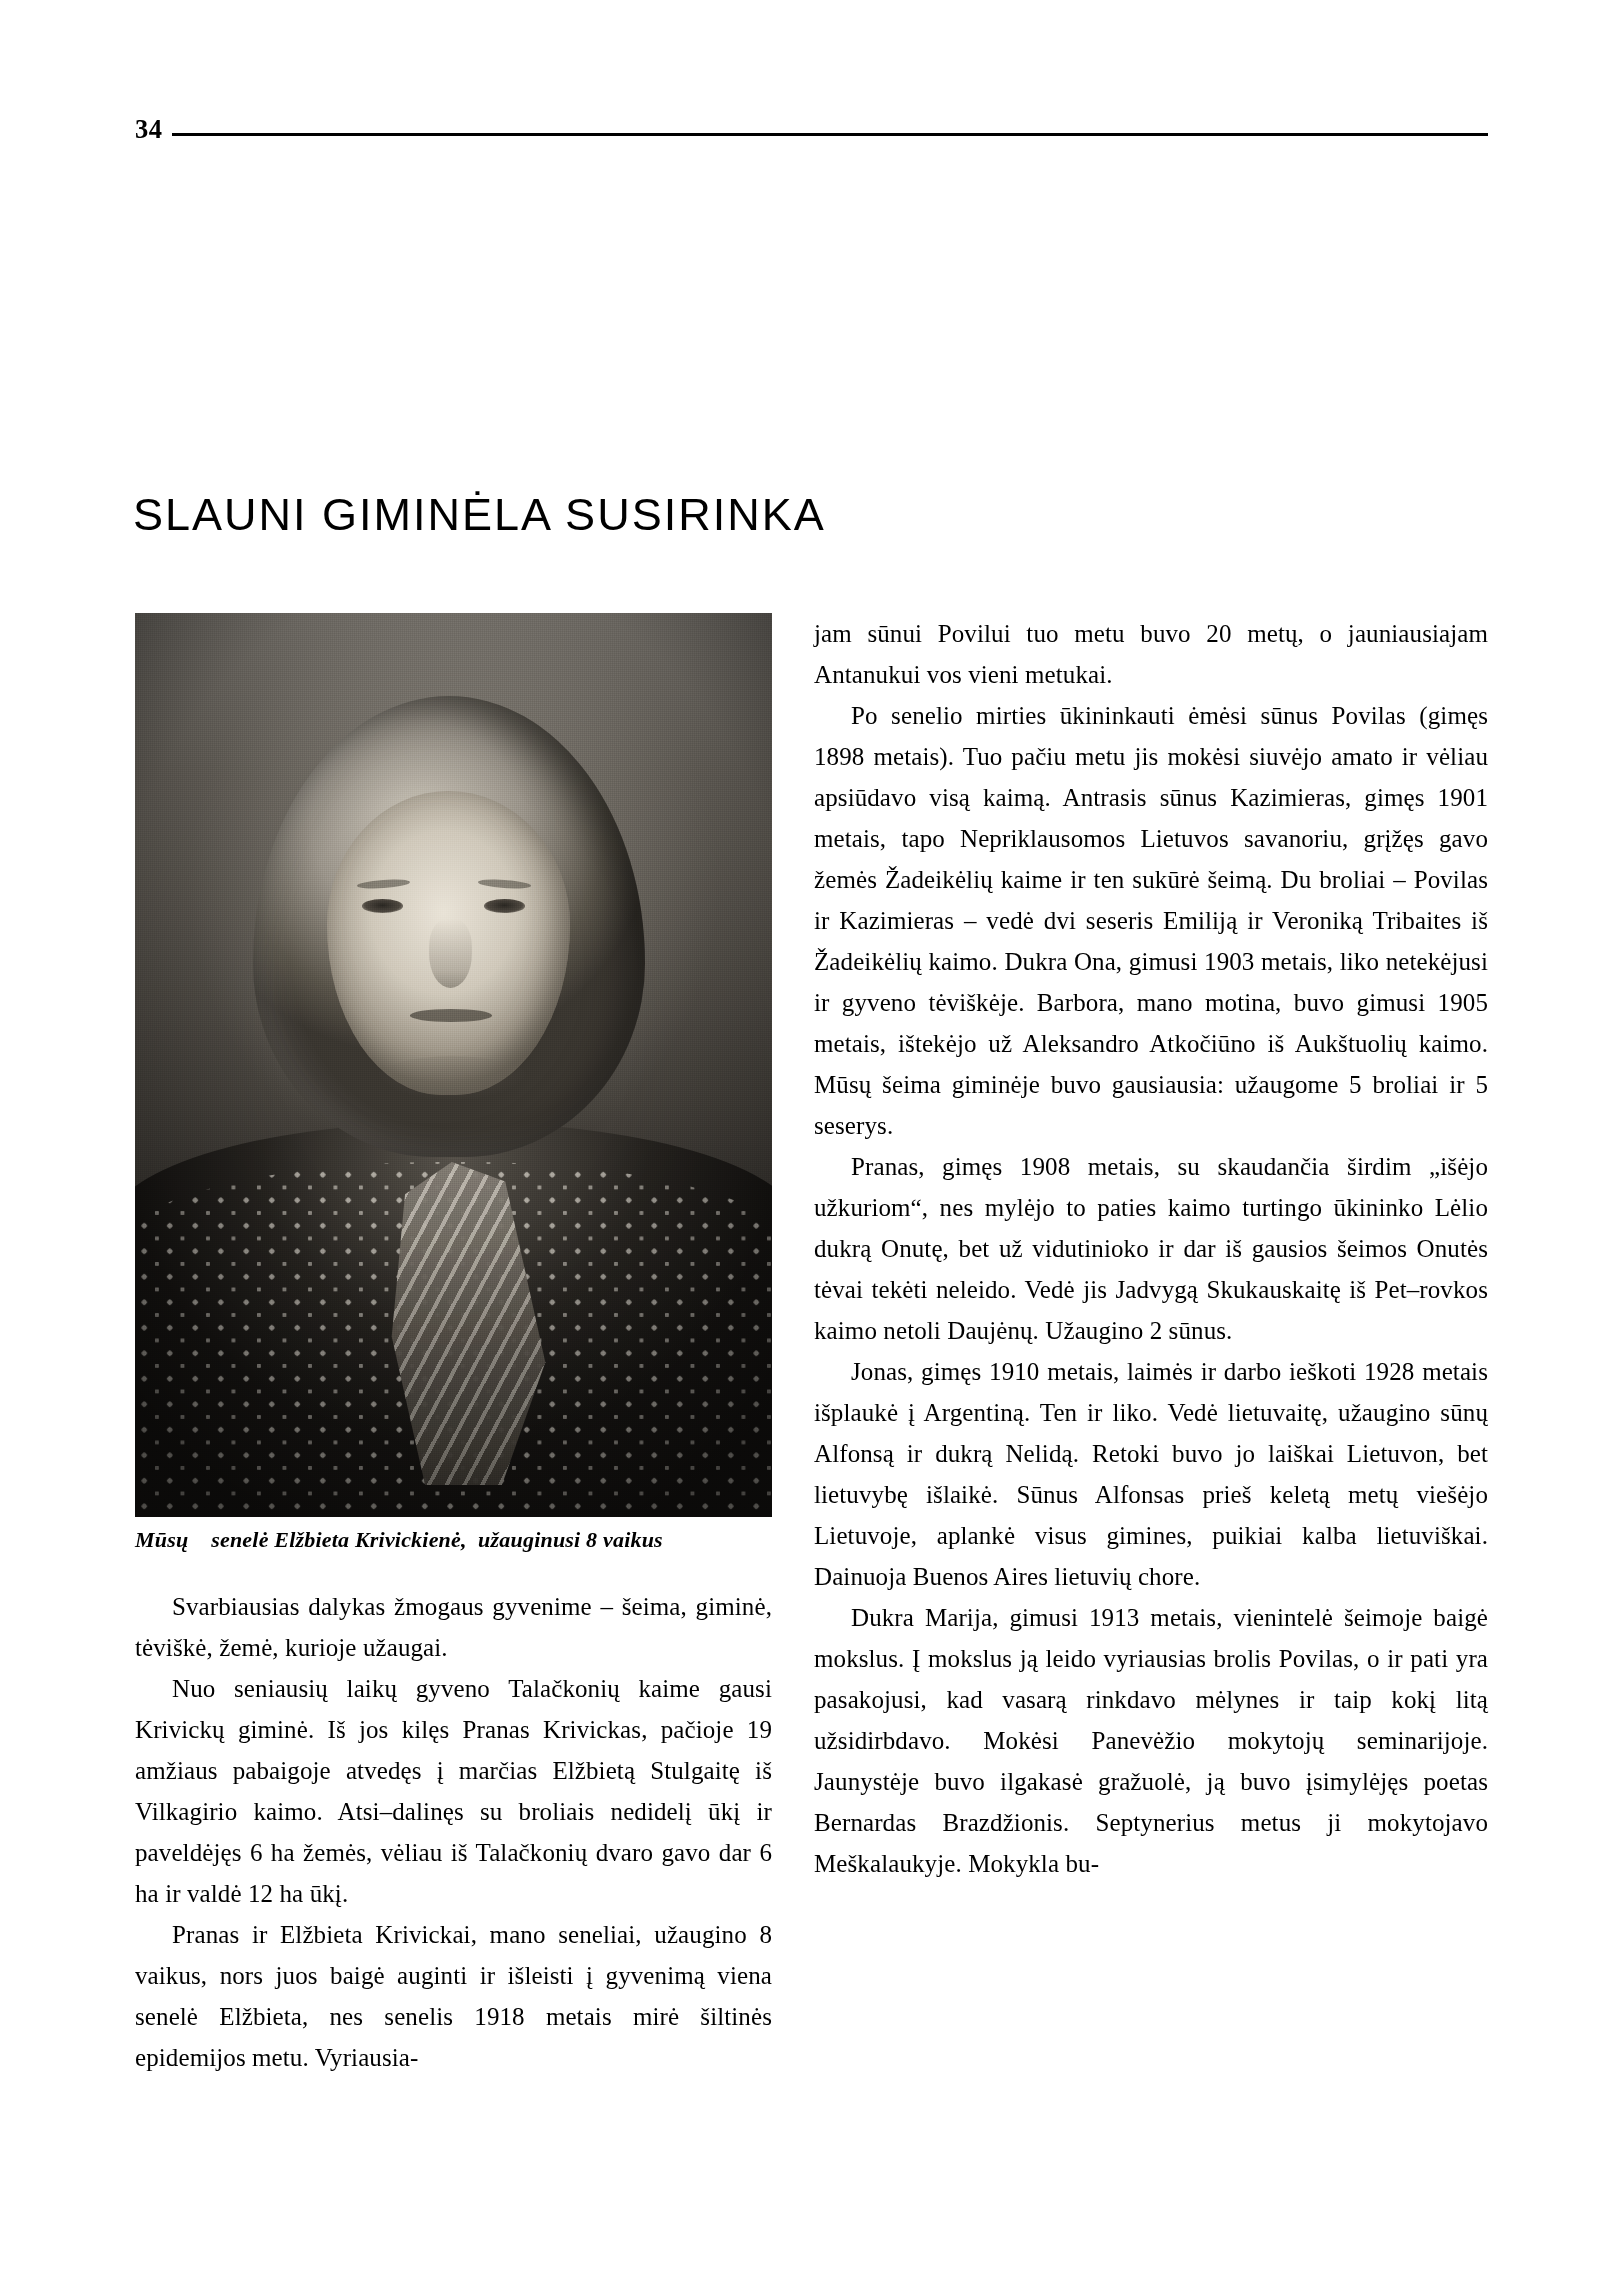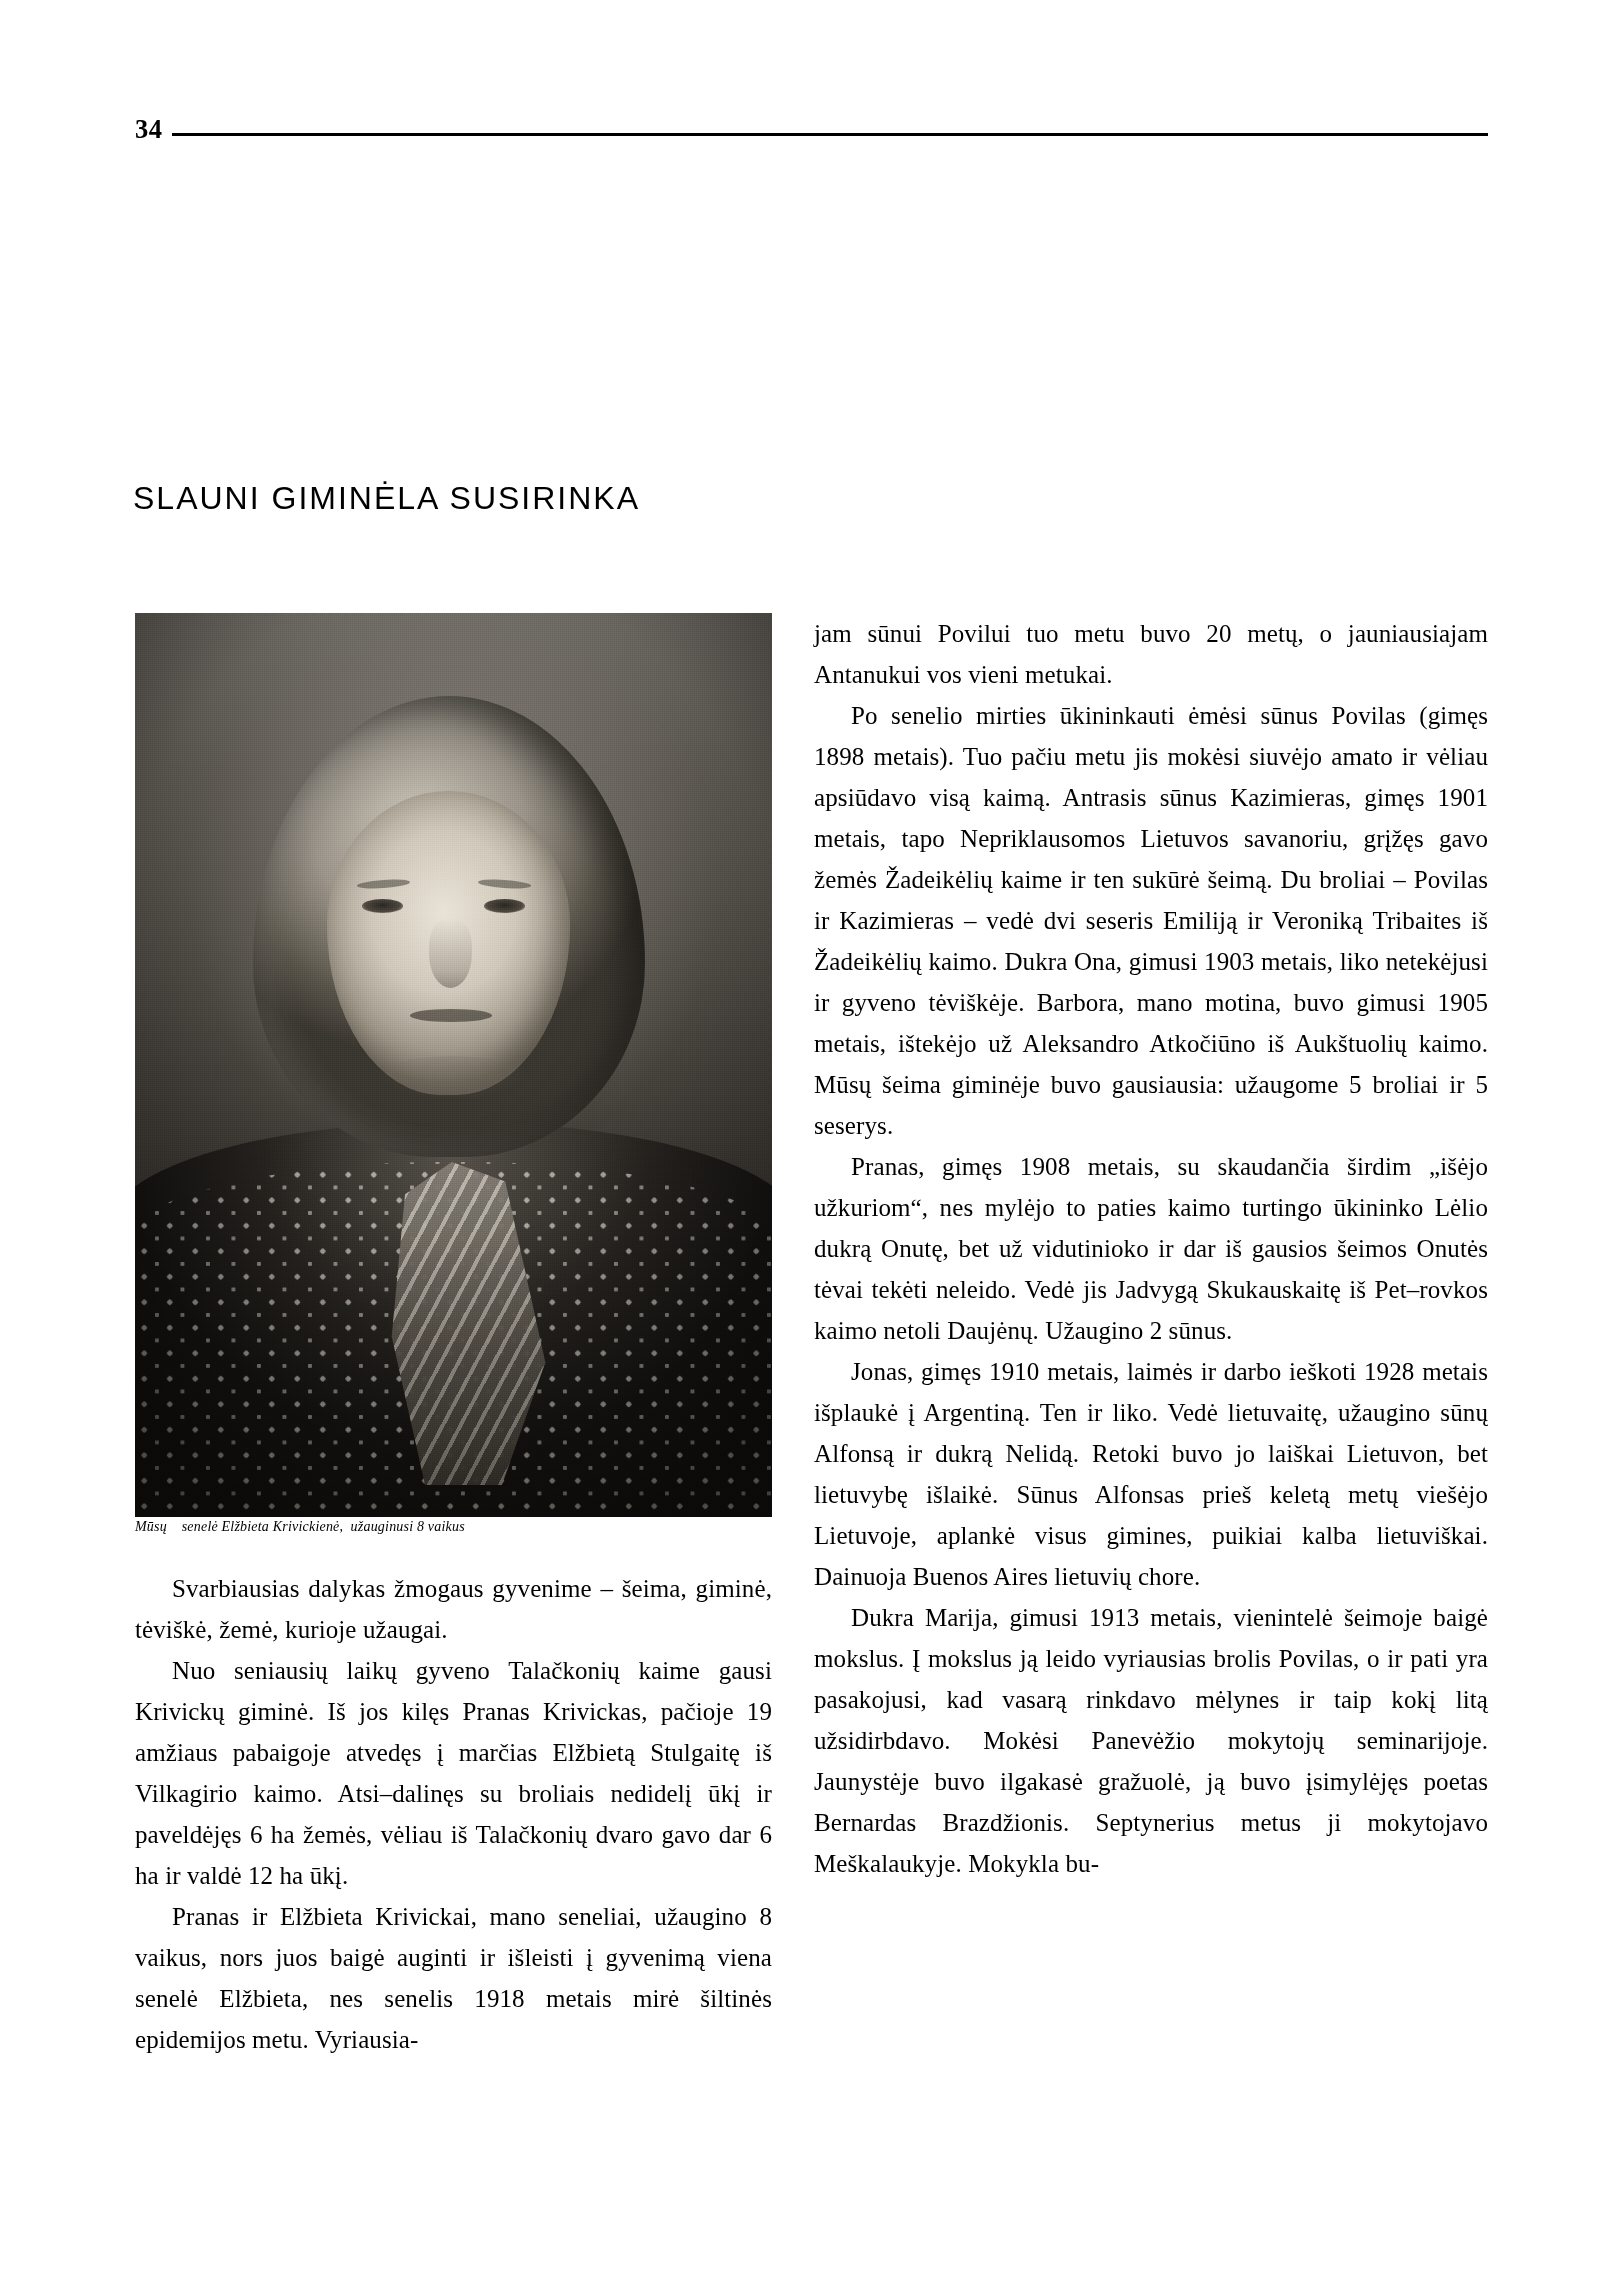--- a/index.html
+++ b/index.html
@@ -53,21 +53,21 @@
     font-style: italic;
     font-size: 29px;
     letter-spacing: 0.4px;
     white-space: pre;
   }
   .article-title {
     position: absolute;
     left: 133px;
     top: 459px;
     font-family: "Liberation Sans", sans-serif;
-    font-size: 32px;
+    font-size: 45px;
     letter-spacing: 2px;
     font-weight: 400;
     white-space: pre;
   }
   
   .col-left {
     position: absolute;
     left: 135px;
     top: 613px;
     width: 637px;
@@ -210,26 +210,27 @@
       linear-gradient(180deg, #9a948a 0%, #5e584f 55%, #3a3630 100%);
     clip-path: polygon(40% 0%, 72% 6%, 96% 62%, 70% 100%, 24% 100%, 4% 54%, 12% 10%);
     opacity: 0.95;
   }
   .vignette {
     position: absolute;
     inset: 0;
     background: radial-gradient(ellipse 70% 62% at 50% 44%, rgba(0,0,0,0) 40%, rgba(0,0,0,0.25) 78%, rgba(0,0,0,0.5) 100%);
   }
   .caption {
-    margin-top: 2px;
+    margin-top: 10px;
     font-family: "Liberation Serif", serif;
     font-style: italic;
-    font-size: 14px;
+    font-size: 22px;
     letter-spacing: 0.2px;
     white-space: pre;
+    font-weight: bold;
   }
   
   p.bodytext {
     font-family: "Liberation Serif", serif;
     font-size: 25px;
     line-height: 41px;
     text-align: justify;
     text-justify: inter-word;
     margin: 0;
     text-indent: 37px;

